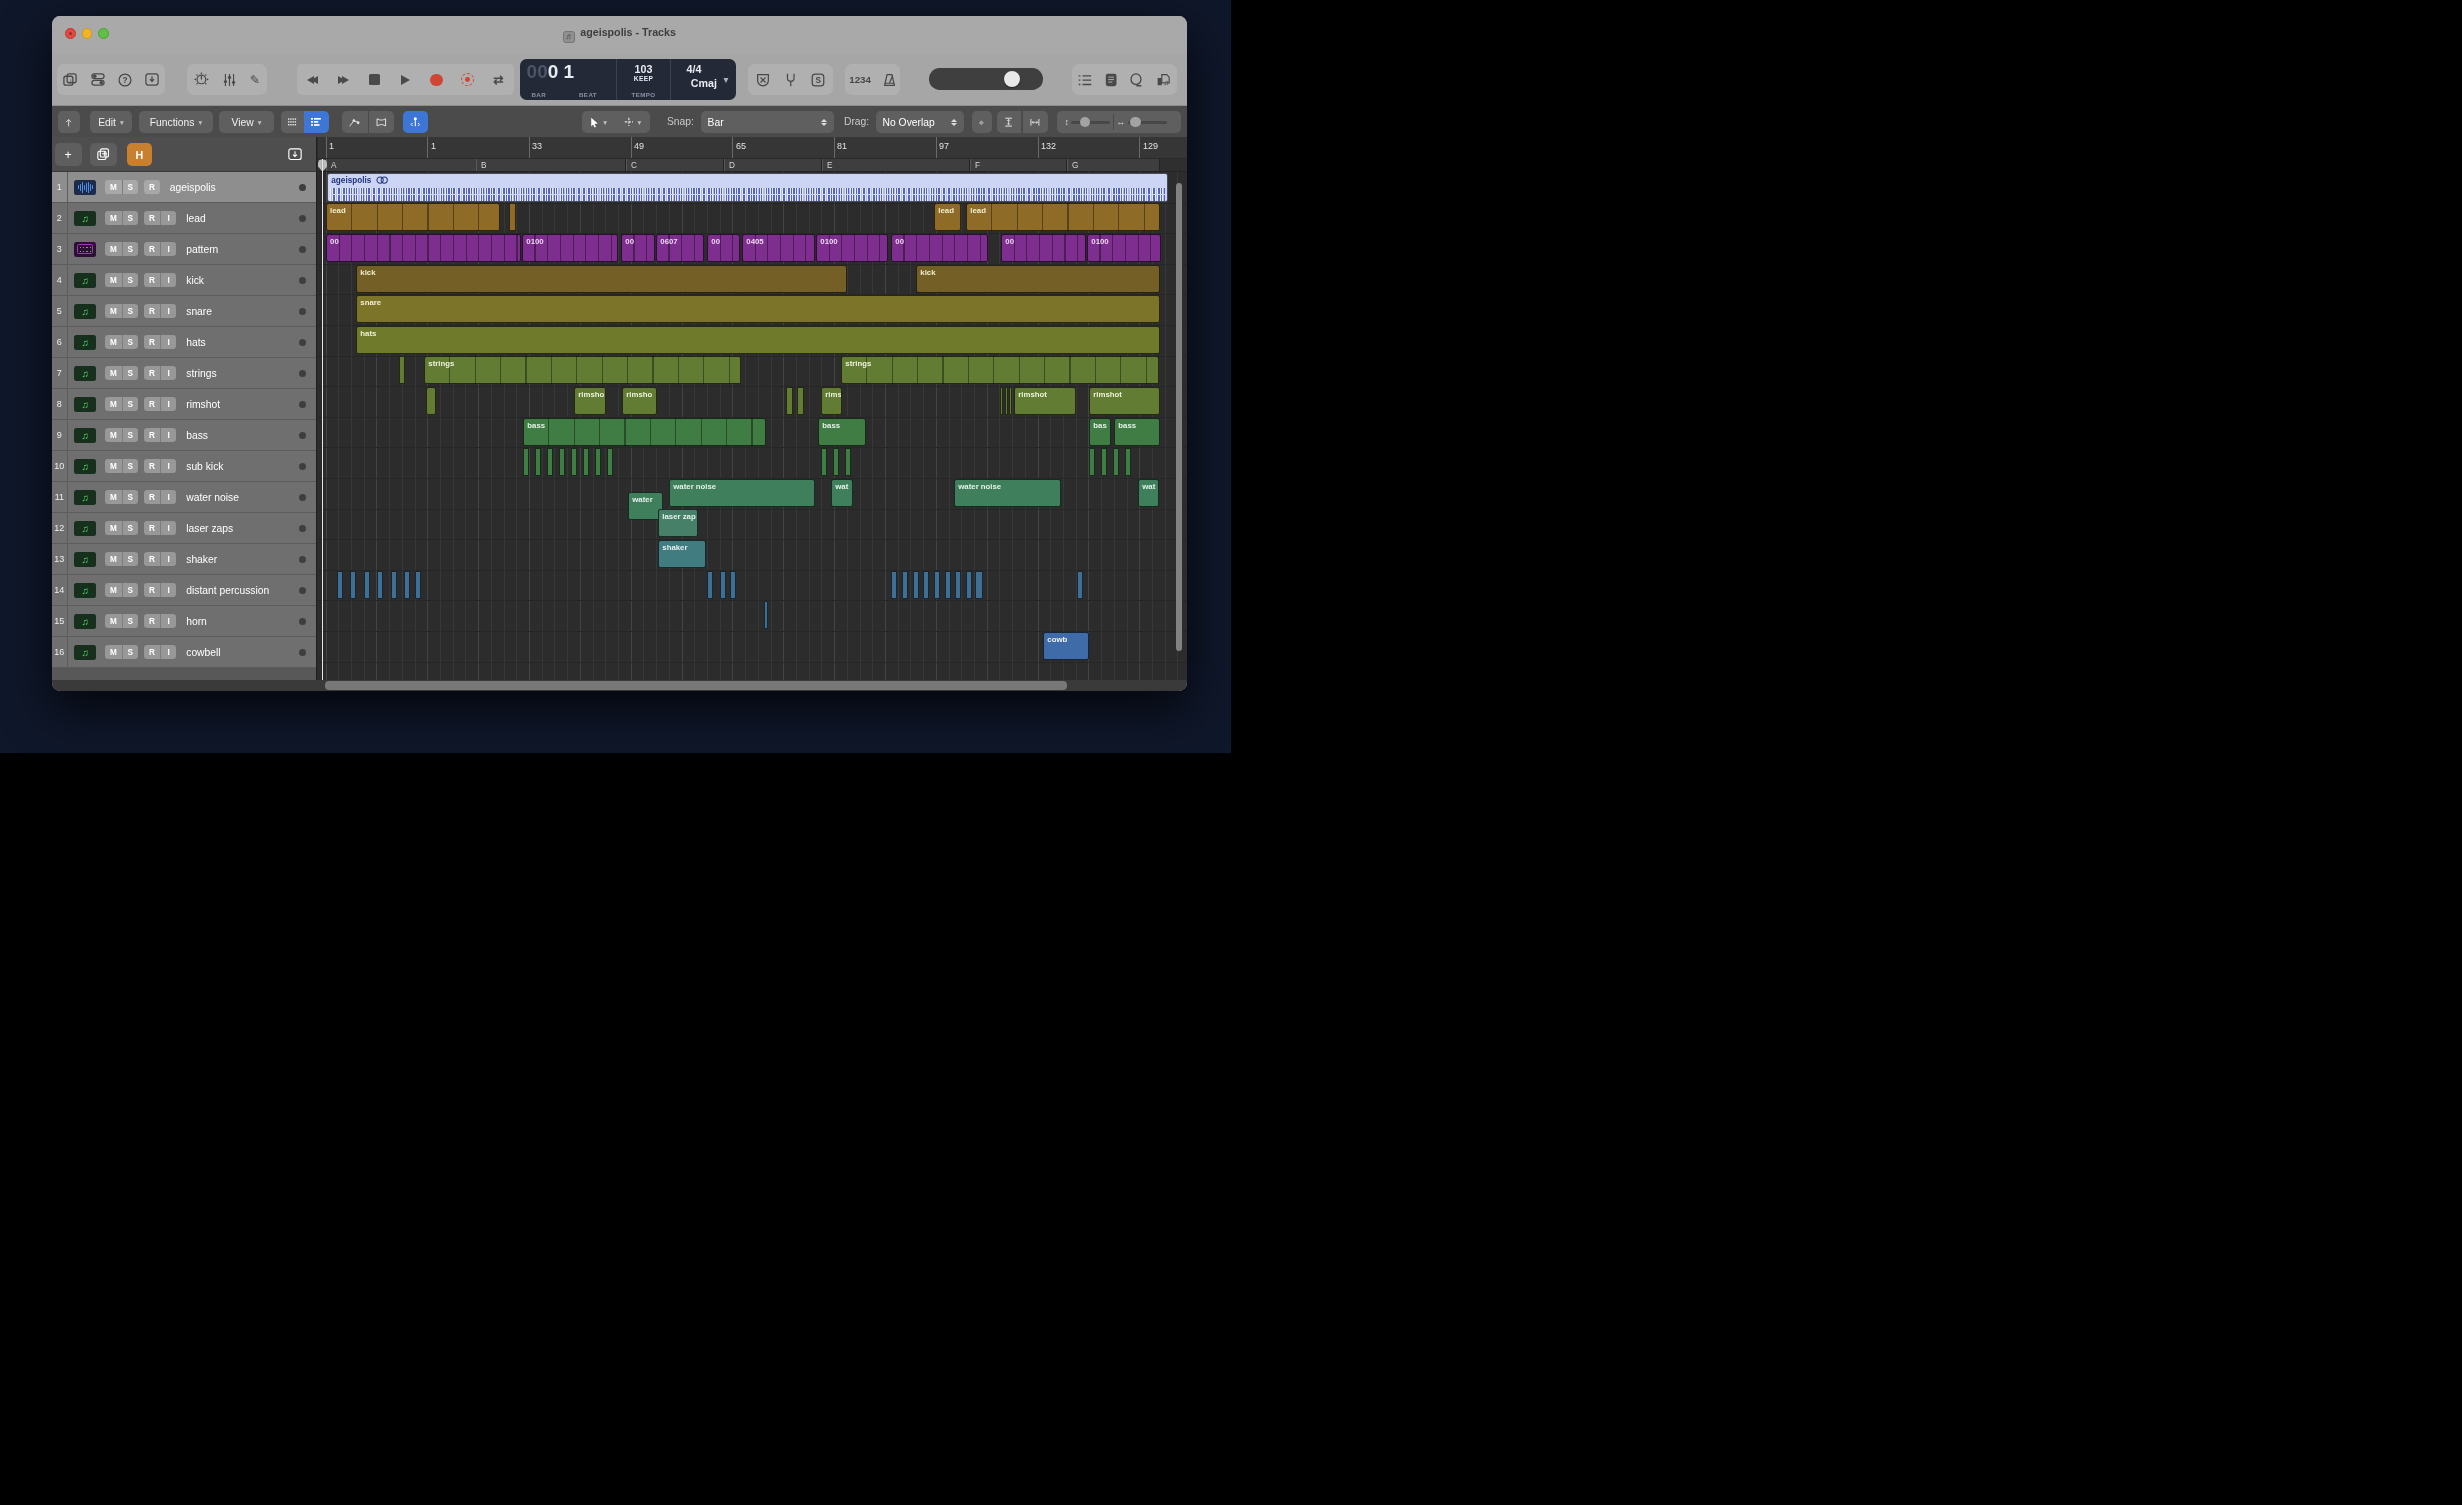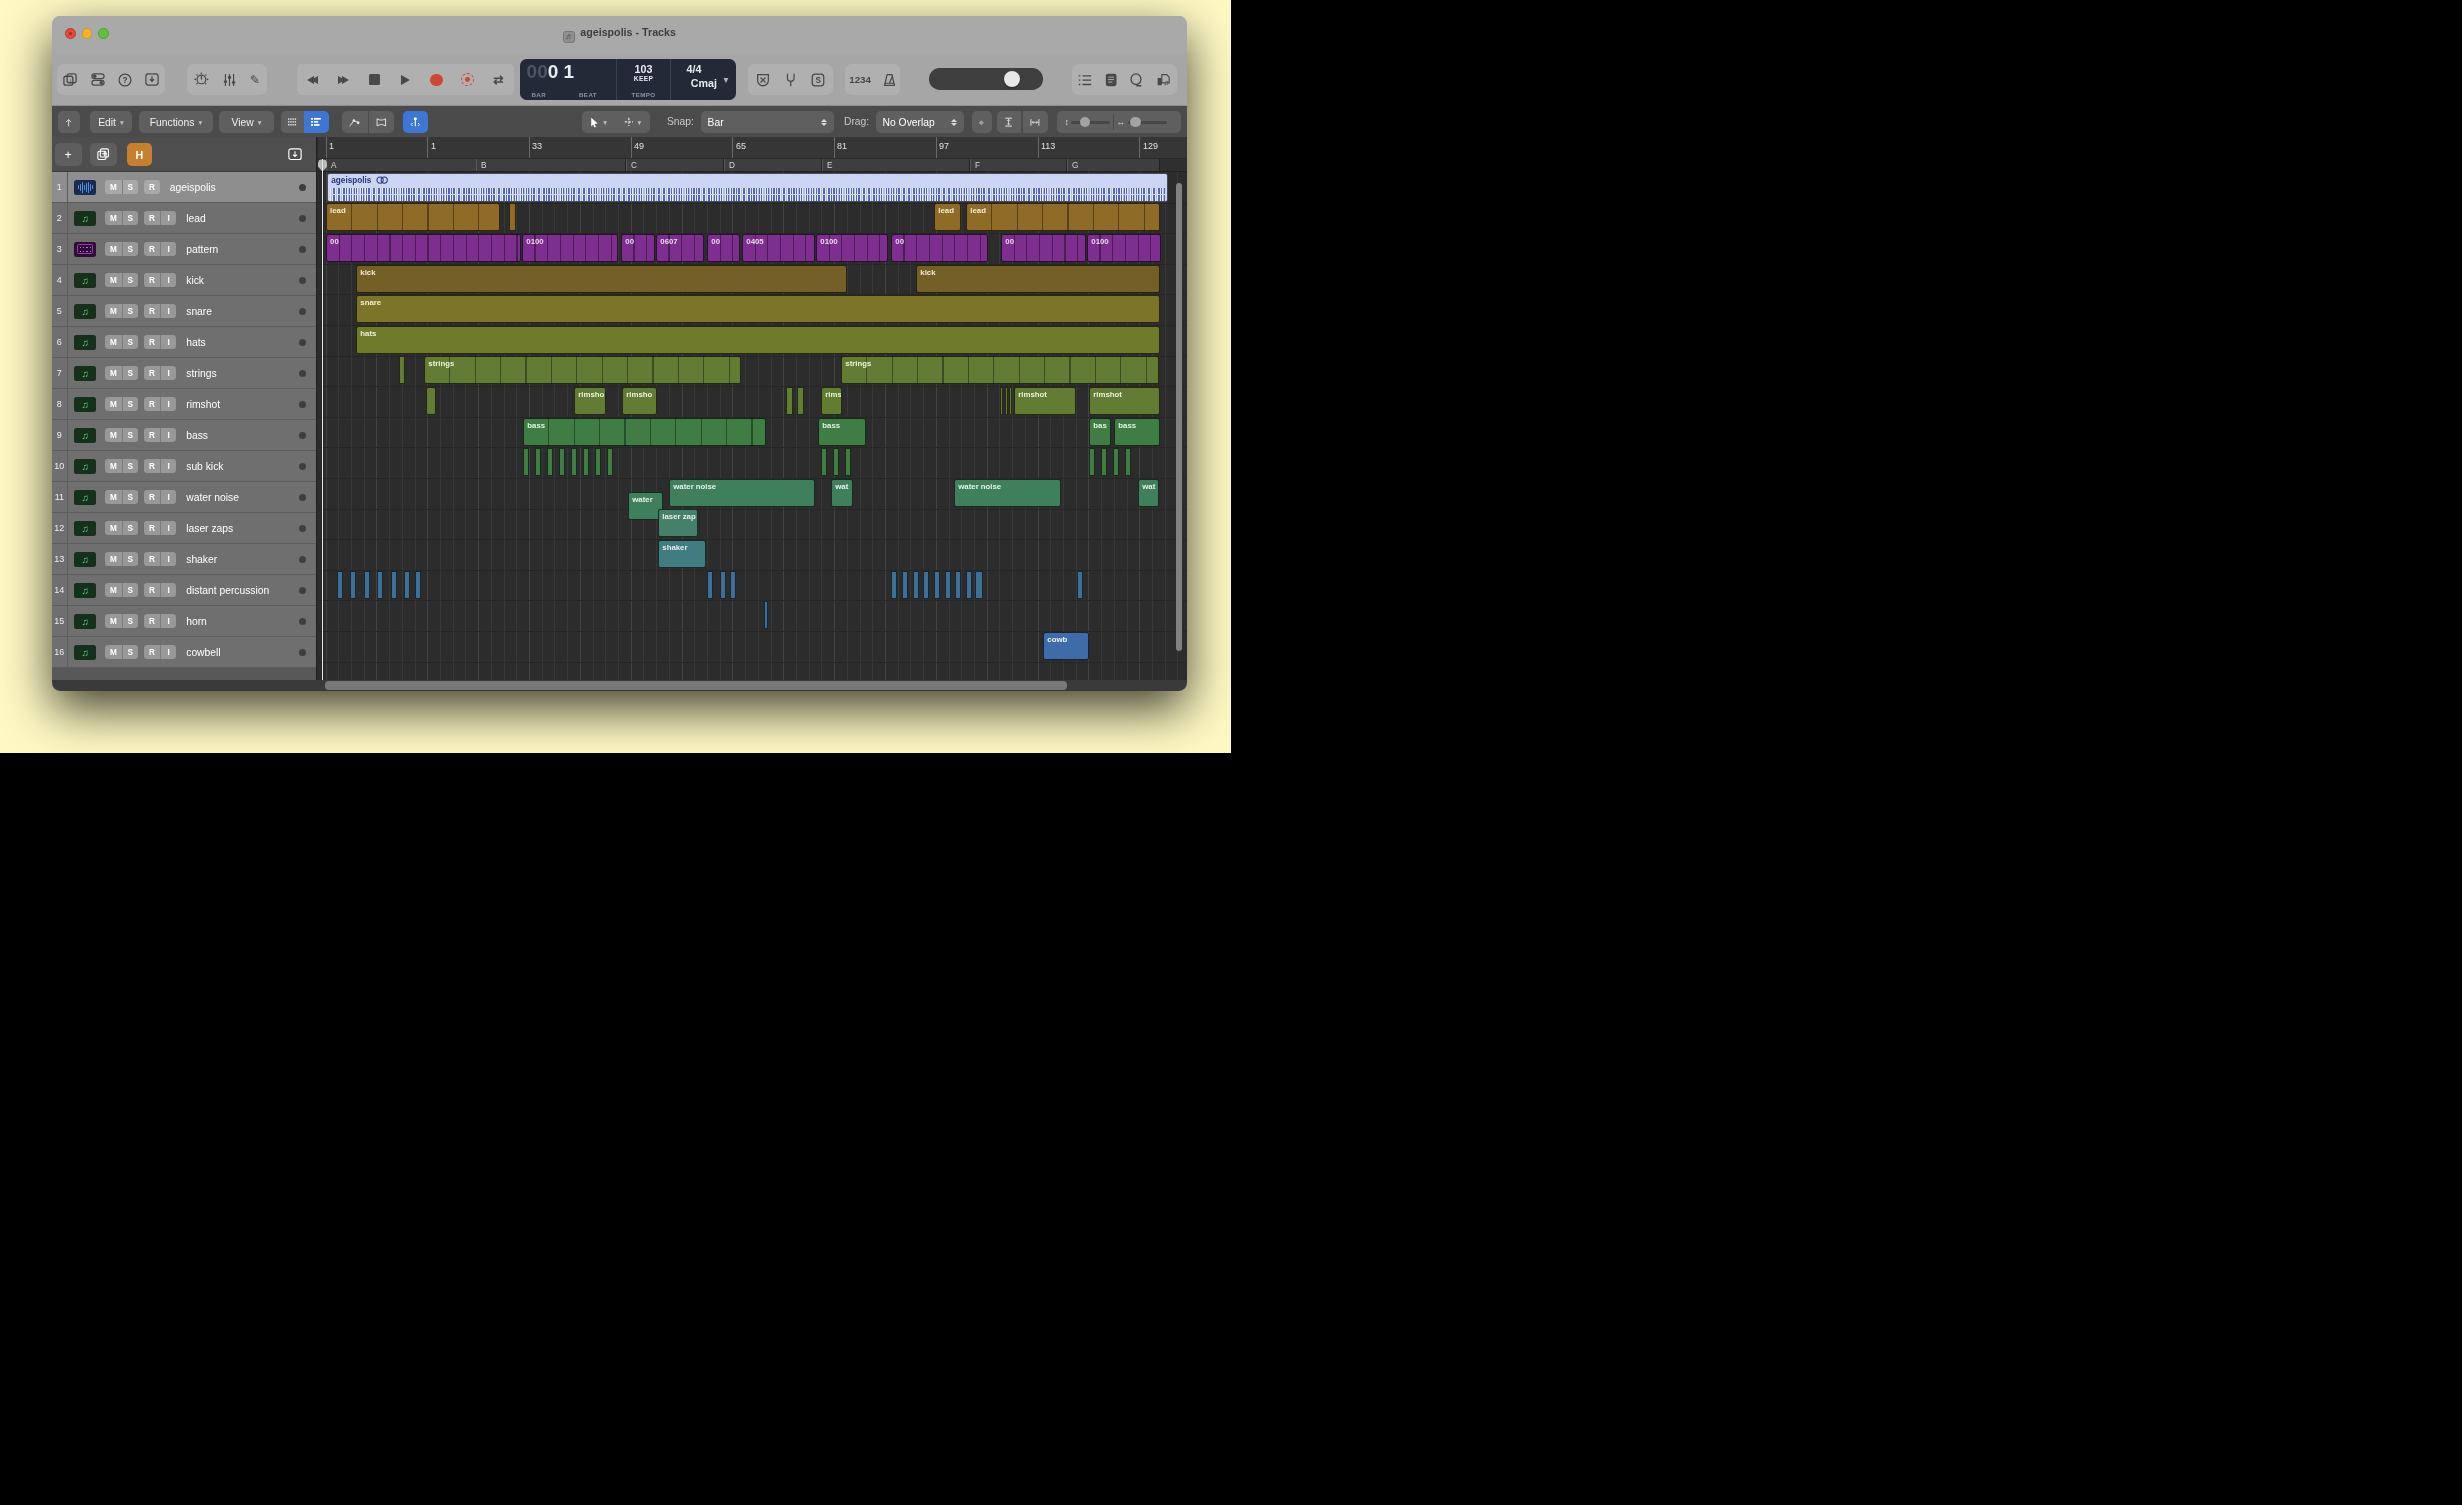--- a/index.html
+++ b/index.html
@@ -1,18 +1,18 @@
 <!DOCTYPE html>
 <html style="font-size:13px"><head>
 <meta charset="utf-8">
 <style>
   * { margin:0; padding:0; box-sizing:border-box; }
   html,body { background:#000; }
   body { font-family:"Liberation Sans", sans-serif; }
-  .page { position:relative; width:1231px; height:753px; background:#fef9c3; overflow:hidden; }
+  .page { position:relative; width:1231px; height:753px; background:#0f172a; overflow:hidden; }
   .window { position:absolute; left:52px; top:16.4px; width:1135px; height:675px;
             background:#a6a6a6; border-radius:8.2px; overflow:hidden;
             box-shadow:0 18px 49px rgba(0,0,0,.75); }
 
   
   .titlebar { position:absolute; left:0; top:0; right:0; height:38px; background:#a9a9a9; }
   .tl { position:absolute; top:11.5px; width:10.7px; height:10.7px; border-radius:50%; }
   .tl.red    { left:13px; background:#e2493f; border:0.8px solid #c03a31;}
   .tl.yellow { left:29.5px; background:#f0b429; border:0.8px solid #d49b1d;}
   .tl.green  { left:46px; background:#5fc045; border:0.8px solid #47a432;}
@@ -721,21 +721,21 @@
             <span class="rlabel" style="left: 214px;">33</span>
             <div class="rtick" style="left: 313px;"></div>
             <span class="rlabel" style="left: 316px;">49</span>
             <div class="rtick" style="left: 414px;"></div>
             <span class="rlabel" style="left: 418px;">65</span>
             <div class="rtick" style="left: 516px;"></div>
             <span class="rlabel" style="left: 519px;">81</span>
             <div class="rtick" style="left: 618px;"></div>
             <span class="rlabel" style="left: 621px;">97</span>
             <div class="rtick" style="left: 720px;"></div>
-            <span class="rlabel" style="left: 723px;">113</span>
+            <span class="rlabel" style="left: 723px;">132</span>
             <div class="rtick" style="left: 821px;"></div>
             <span class="rlabel" style="left: 825px;">129</span>
           </div>
         <div class="marker-lane" id="marker-lane">
             <div class="marker" style="left: 7.8px; width: 151px;">A</div>
             <div class="marker" style="left: 158px; width: 150px;">B</div>
             <div class="marker" style="left: 308px; width: 98px;">C</div>
             <div class="marker" style="left: 406px; width: 98px;">D</div>
             <div class="marker" style="left: 504px; width: 148px;">E</div>
             <div class="marker" style="left: 652px; width: 97px;">F</div>

